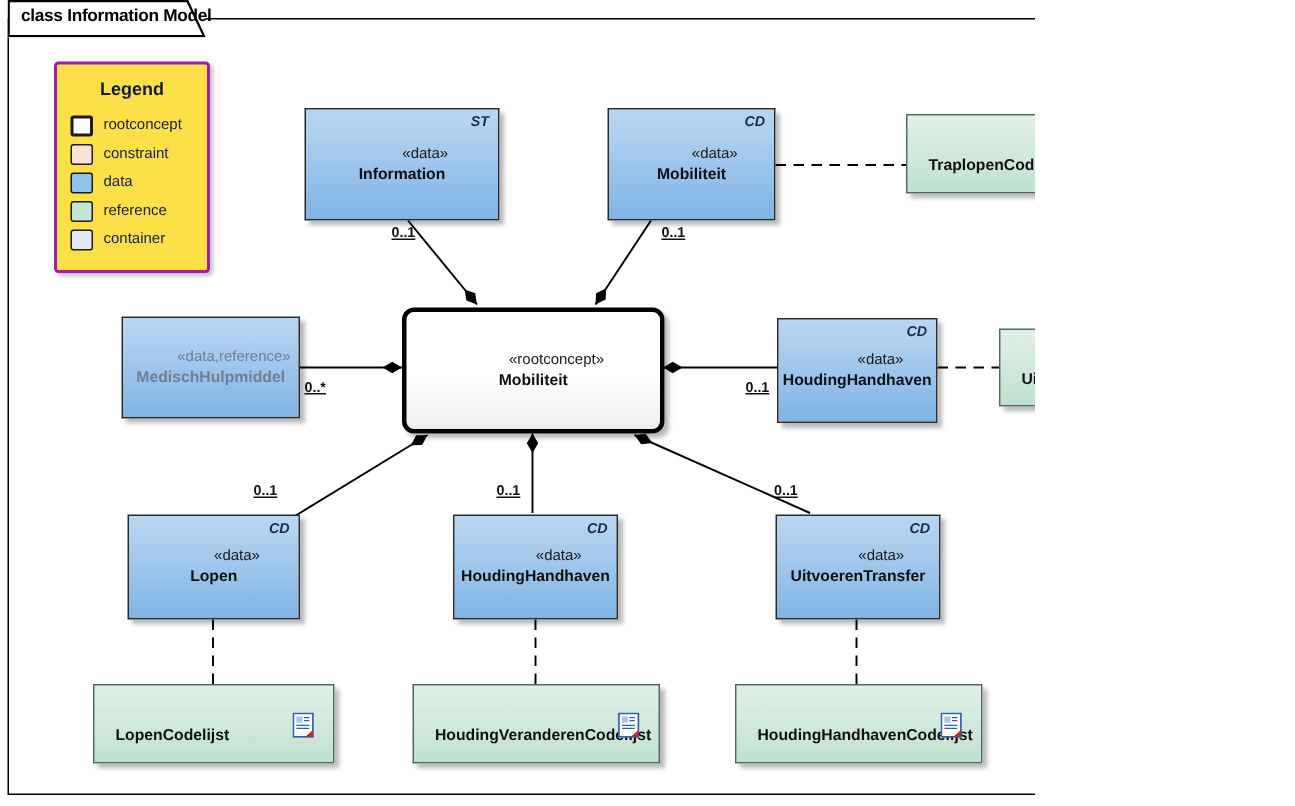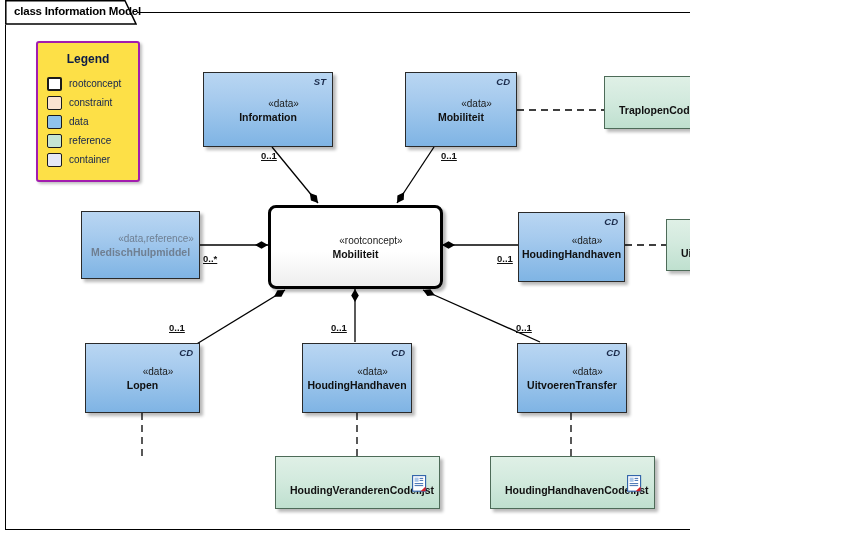--- a/index.html
+++ b/index.html
@@ -338,51 +338,65 @@
       <rect x="0.6" y="0.6" width="13" height="15.6" fill="#ffffff" stroke="#2b5fa8" stroke-width="1.1"></rect>
       <rect x="2.6" y="2.6" width="4" height="4.2" fill="#a9c6e8"></rect>
       <line x1="7.6" y1="3.4" x2="11.2" y2="3.4" stroke="#2b5fa8" stroke-width="0.9"></line>
       <line x1="7.6" y1="5.4" x2="11.2" y2="5.4" stroke="#2b5fa8" stroke-width="0.9"></line>
       <line x1="2.6" y1="8.6" x2="11.2" y2="8.6" stroke="#2b5fa8" stroke-width="0.9"></line>
       <line x1="2.6" y1="10.6" x2="11.2" y2="10.6" stroke="#2b5fa8" stroke-width="0.9"></line>
       <path d="M8.6,16.2 L13.6,16.2 L13.6,11.6 Z" fill="#d61f26"></path>
     </svg>
   </div>
 
-
-  <div class="node codelist" style="left:275px; top:456px; width:165px; height:53px;">
-    <div class="body">
-      <div class="nodename">HoudingVeranderenCodelijst</div>
+  <div class="node codelist" style="left:62px; top:456px; width:161px; height:53px;">
+    <div class="body">
+      <div class="nodename">LopenCodelijst</div>
     </div>
     <svg class="doc-icon" viewBox="0 0 15 17">
       <rect x="0.6" y="0.6" width="13" height="15.6" fill="#ffffff" stroke="#2b5fa8" stroke-width="1.1"></rect>
       <rect x="2.6" y="2.6" width="4" height="4.2" fill="#a9c6e8"></rect>
       <line x1="7.6" y1="3.4" x2="11.2" y2="3.4" stroke="#2b5fa8" stroke-width="0.9"></line>
       <line x1="7.6" y1="5.4" x2="11.2" y2="5.4" stroke="#2b5fa8" stroke-width="0.9"></line>
       <line x1="2.6" y1="8.6" x2="11.2" y2="8.6" stroke="#2b5fa8" stroke-width="0.9"></line>
       <line x1="2.6" y1="10.6" x2="11.2" y2="10.6" stroke="#2b5fa8" stroke-width="0.9"></line>
       <path d="M8.6,16.2 L13.6,16.2 L13.6,11.6 Z" fill="#d61f26"></path>
     </svg>
   </div>
 
-  <div class="node codelist" style="left:490px; top:456px; width:165px; height:53px;">
-    <div class="body">
-      <div class="nodename">HoudingHandhavenCodelijst</div>
+  <div class="node codelist" style="left:275px; top:456px; width:165px; height:53px;">
+    <div class="body">
+      <div class="nodename">HoudingVeranderenCodelijst</div>
     </div>
     <svg class="doc-icon" viewBox="0 0 15 17">
       <rect x="0.6" y="0.6" width="13" height="15.6" fill="#ffffff" stroke="#2b5fa8" stroke-width="1.1"></rect>
       <rect x="2.6" y="2.6" width="4" height="4.2" fill="#a9c6e8"></rect>
       <line x1="7.6" y1="3.4" x2="11.2" y2="3.4" stroke="#2b5fa8" stroke-width="0.9"></line>
       <line x1="7.6" y1="5.4" x2="11.2" y2="5.4" stroke="#2b5fa8" stroke-width="0.9"></line>
       <line x1="2.6" y1="8.6" x2="11.2" y2="8.6" stroke="#2b5fa8" stroke-width="0.9"></line>
       <line x1="2.6" y1="10.6" x2="11.2" y2="10.6" stroke="#2b5fa8" stroke-width="0.9"></line>
       <path d="M8.6,16.2 L13.6,16.2 L13.6,11.6 Z" fill="#d61f26"></path>
     </svg>
   </div>
 
+  <div class="node codelist" style="left:490px; top:456px; width:165px; height:53px;">
+    <div class="body">
+      <div class="nodename">HoudingHandhavenCodelijst</div>
+    </div>
+    <svg class="doc-icon" viewBox="0 0 15 17">
+      <rect x="0.6" y="0.6" width="13" height="15.6" fill="#ffffff" stroke="#2b5fa8" stroke-width="1.1"></rect>
+      <rect x="2.6" y="2.6" width="4" height="4.2" fill="#a9c6e8"></rect>
+      <line x1="7.6" y1="3.4" x2="11.2" y2="3.4" stroke="#2b5fa8" stroke-width="0.9"></line>
+      <line x1="7.6" y1="5.4" x2="11.2" y2="5.4" stroke="#2b5fa8" stroke-width="0.9"></line>
+      <line x1="2.6" y1="8.6" x2="11.2" y2="8.6" stroke="#2b5fa8" stroke-width="0.9"></line>
+      <line x1="2.6" y1="10.6" x2="11.2" y2="10.6" stroke="#2b5fa8" stroke-width="0.9"></line>
+      <path d="M8.6,16.2 L13.6,16.2 L13.6,11.6 Z" fill="#d61f26"></path>
+    </svg>
+  </div>
+
   <div class="mult" style="left:261px; top:150px;">0..1</div>
   <div class="mult" style="left:441px; top:150px;">0..1</div>
   <div class="mult" style="left:203px; top:253px;">0..*</div>
   <div class="mult" style="left:497px; top:253px;">0..1</div>
   <div class="mult" style="left:169px; top:322px;">0..1</div>
   <div class="mult" style="left:331px; top:322px;">0..1</div>
   <div class="mult" style="left:516px; top:322px;">0..1</div>
 
 </div>
 

